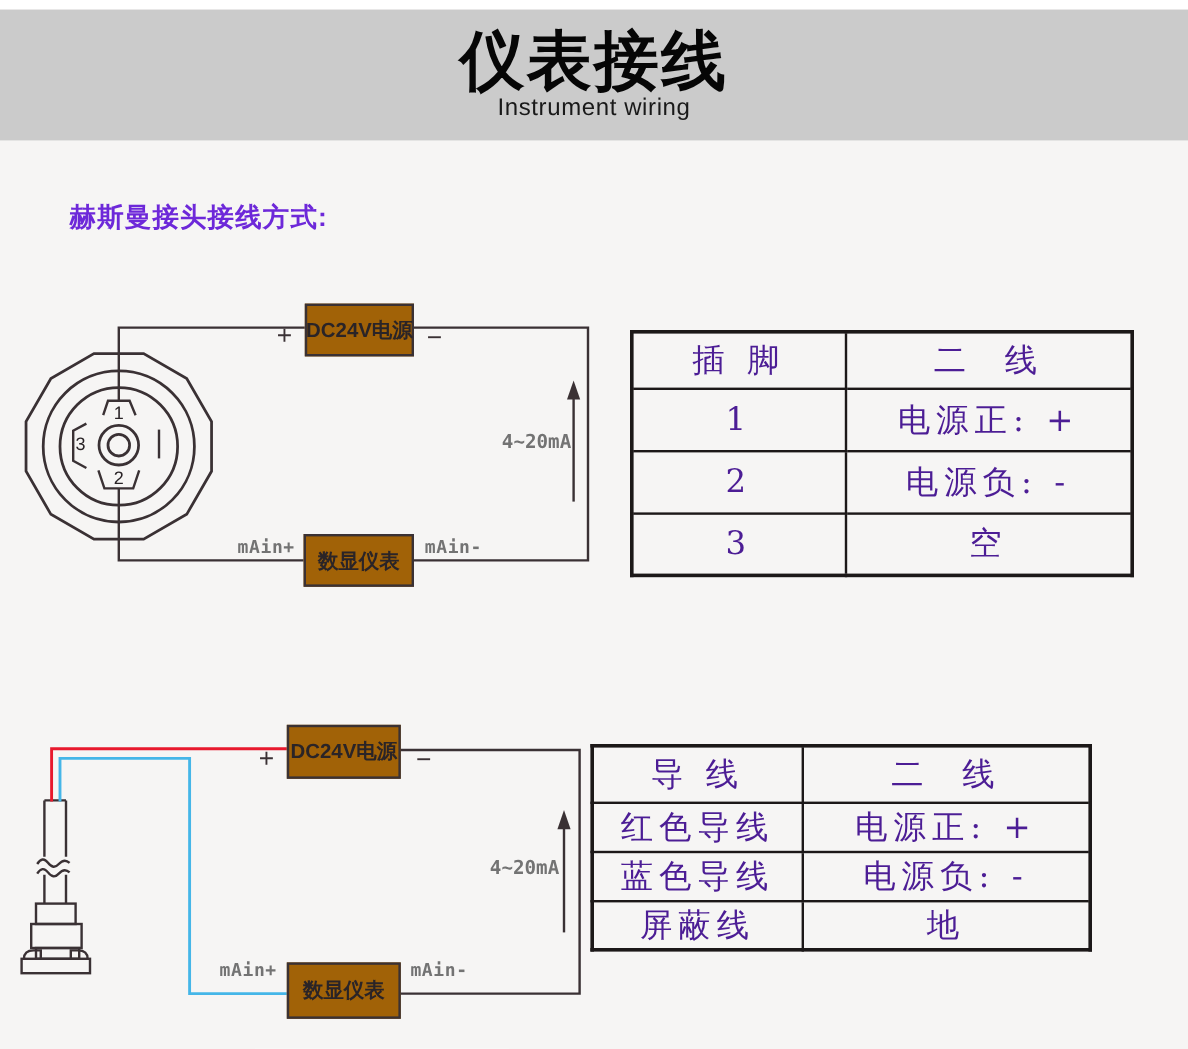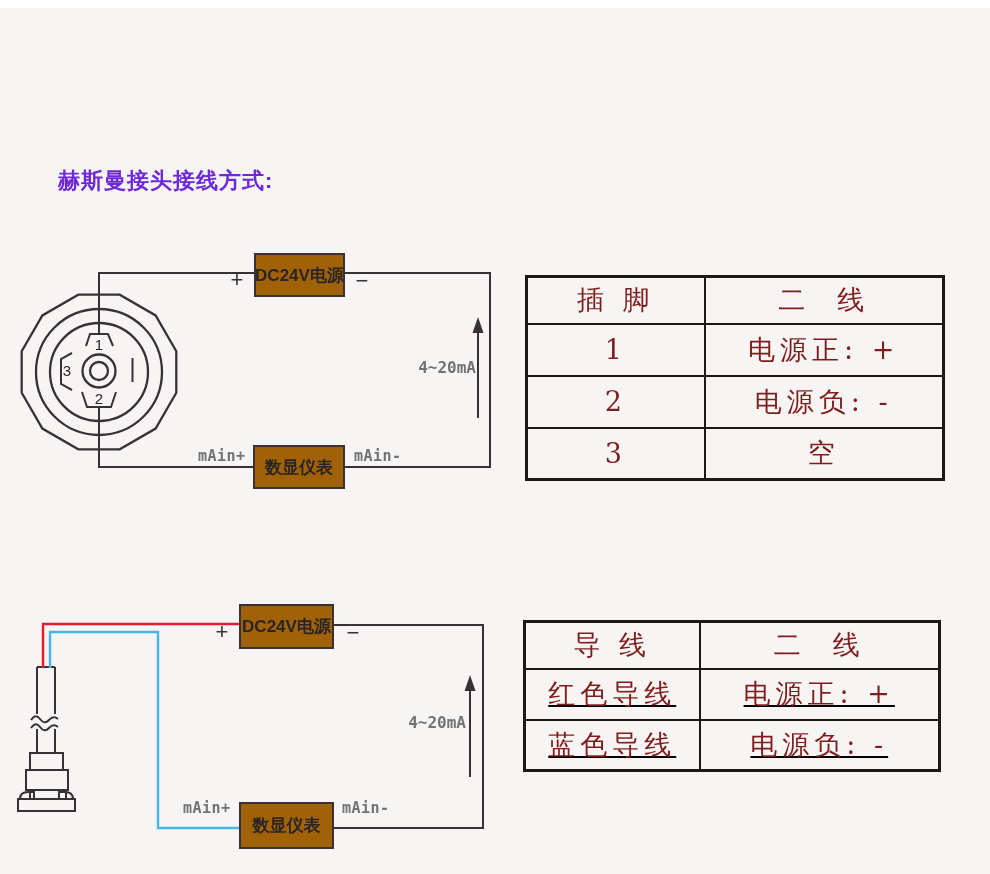--- a/index.html
+++ b/index.html
@@ -33,35 +33,39 @@
             font-size:17px;font-weight:bold;color:#2a2427;letter-spacing:0px;white-space:nowrap;}
   .lbl{position:absolute;z-index:2;white-space:nowrap;color:#737373;}
   .sign{font-size:22px;color:#3a3134;font-weight:400;text-align:center;}
   .ma-label{font-family:"DejaVu Sans Mono",monospace;font-size:15px;font-weight:bold;letter-spacing:.5px;}
   .current-label{font-family:"DejaVu Sans Mono",monospace;font-size:16px;font-weight:bold;text-align:right;}
   .pin-num{font-size:15px;color:#2a2427;text-align:center;width:14px;}
   table.wire-table{position:absolute;z-index:2;border-collapse:collapse;table-layout:fixed;
                    background:transparent;border:3px solid var(--table-border);}
   table.wire-table th,table.wire-table td{
       border:2px solid var(--table-border);text-align:center;vertical-align:middle;
-      font-family:"DejaVu Serif",serif;font-weight:normal;font-size:27px;color:#7f1d1d;
+      font-family:"DejaVu Serif",serif;font-weight:normal;font-size:27px;color:#4c1d95;
       letter-spacing:5px;white-space:pre;}
   #table1{left:525px;top:275px;width:420px;}
-  #table2{left:523px;top:620px;width:418px;border-radius:13px;}
+  #table2{left:492px;top:620px;width:418px;border-radius:13px;}
   #table1 col.c1{width:178px;} #table2 col.c1{width:175px;}
   #table1 thead tr{height:47px;} #table1 tbody tr{height:52px;}
-  #table2 thead tr{height:47px;} #table2 tbody tr{height:51px;text-decoration:underline;}
+  #table2 thead tr{height:47px;} #table2 tbody tr{height:41px;}
 </style>
 </head>
 <body>
 
 <div id="page">
 
   <div class="top-strip"></div>
 
+  <div class="band">
+    <div class="title">仪表接线</div>
+    <div class="subtitle">Instrument wiring</div>
+  </div>
 
   <div class="sec-heading" id="heading1">赫斯曼接头接线方式:</div>
 
   <svg class="overlay" width="990" height="874" viewBox="0 0 990 874">
 
     <g>
       <polygon class="ln-thick" points="176.3,392.7 155.6,428.6 119.7,449.3 78.3,449.3 42.4,428.6 21.7,392.7 21.7,351.3 42.4,315.4 78.3,294.7 119.7,294.7 155.6,315.4 176.3,351.3"></polygon>
       <circle class="ln-thick" cx="99" cy="372" r="63"></circle>
       <circle class="ln-thick" cx="99" cy="372" r="49"></circle>
       <circle class="ln-thick" cx="99" cy="371" r="16.5"></circle>
@@ -161,16 +165,20 @@
     </thead>
     <tbody>
       <tr>
         <td>红色导线</td>
         <td>电源正: +</td>
       </tr>
       <tr>
         <td>蓝色导线</td>
         <td>电源负: -</td>
       </tr>
+      <tr>
+        <td>屏蔽线</td>
+        <td>地</td>
+      </tr>
     </tbody>
   </table>
 
 </div>
 
 </body></html>

